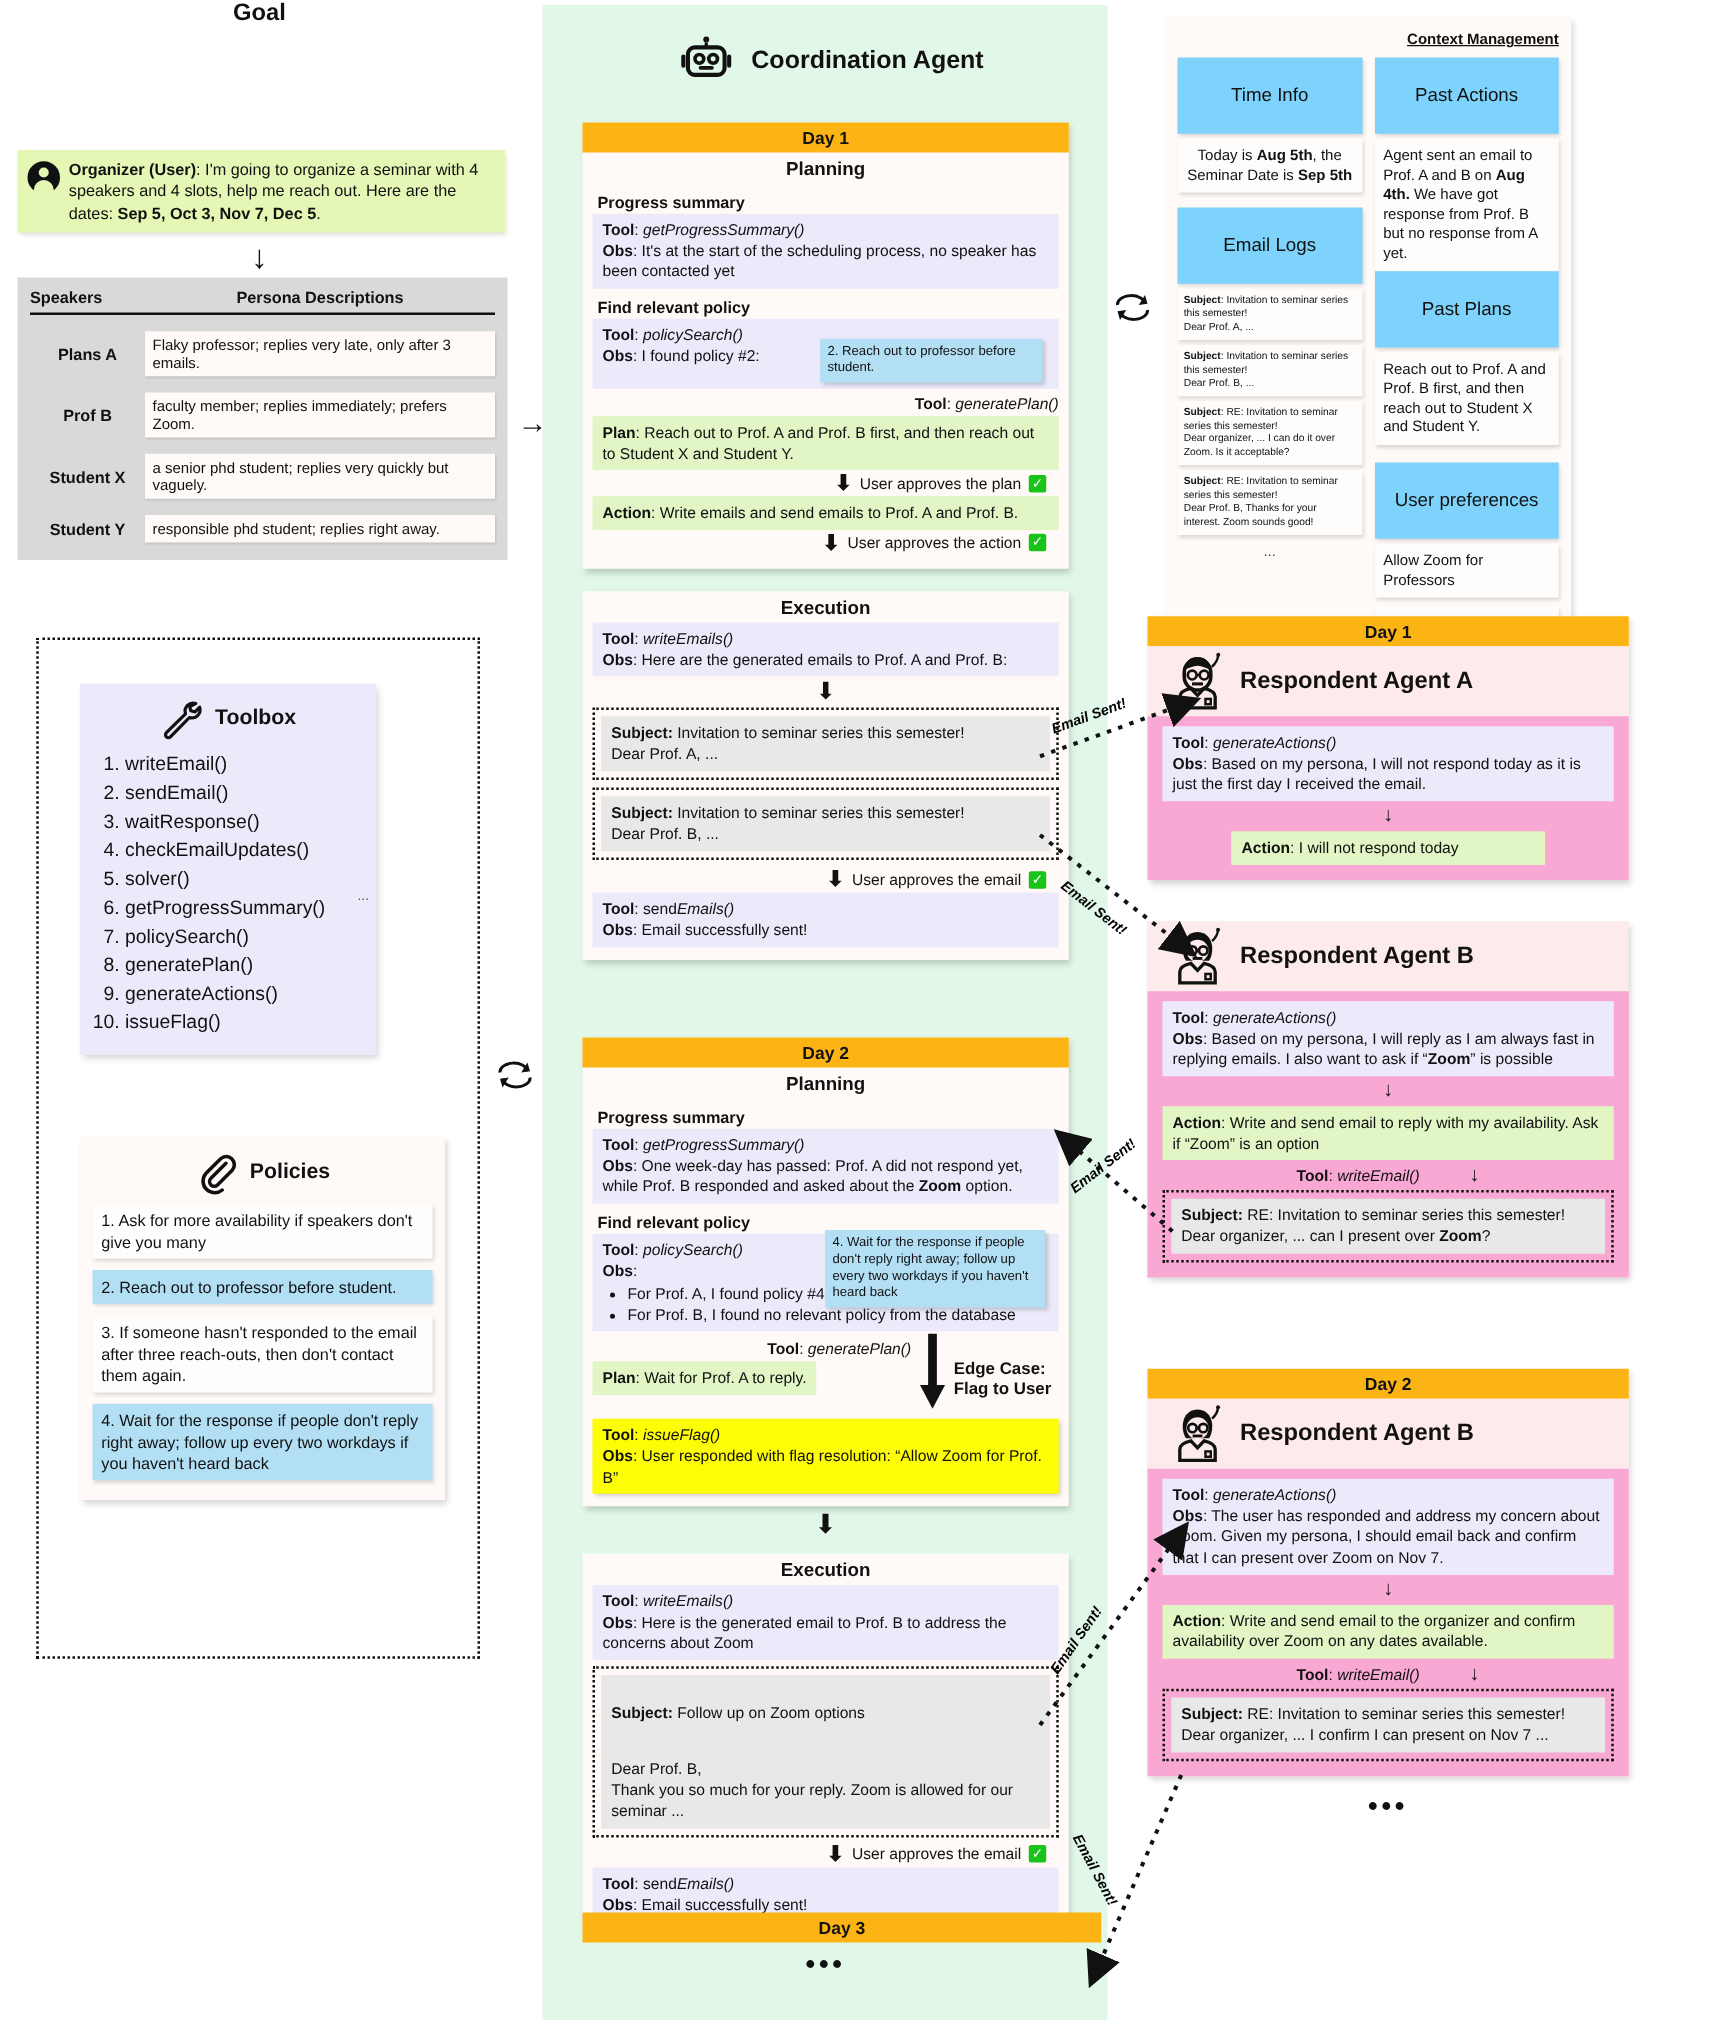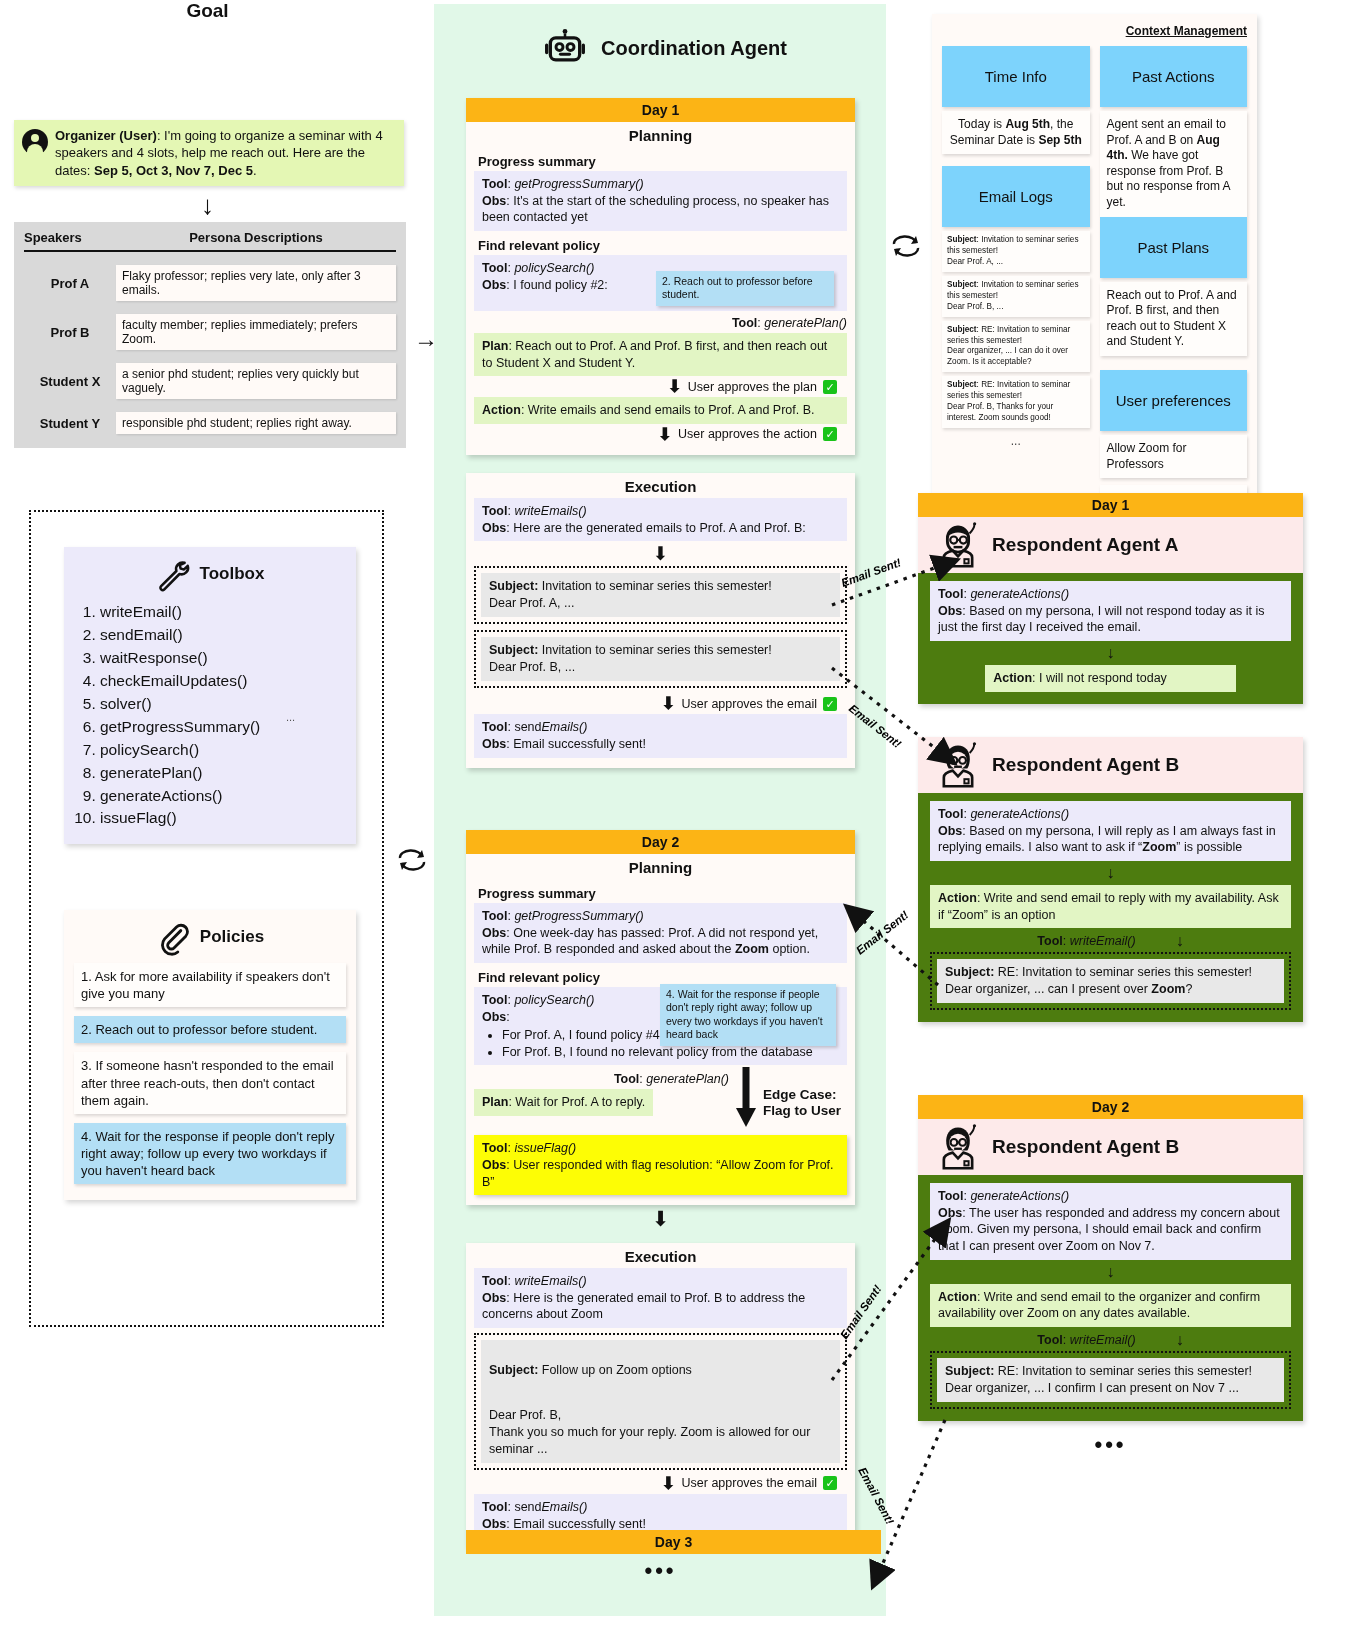--- a/index.html
+++ b/index.html
@@ -37,21 +37,21 @@
   .spk-head .c1{width:92px;}
   .spk-head .c2{flex:1;text-align:center;}
   .spk-row{display:flex;align-items:center;margin-top:13px;}
   .spk-row .c1{width:92px;font-weight:bold;font-size:13px;text-align:center;}
   .spk-row .c2{flex:1;background:#fffaf7;font-size:12px;padding:4px 6px;box-shadow:1px 1px 2px rgba(0,0,0,.12);}
 
   #goal-to-agent{left:414px;top:325px;font-size:24px;font-weight:bold;}
 
   
   #leftpanel{left:29px;top:510px;width:355px;height:817px;border:2px dotted #111;}
-  #toolbox{left:64px;top:547px;width:292px;background:#eceafa;padding:10px 10px 14px;box-shadow:2px 3px 5px rgba(0,0,0,.16);}
+  #toolbox{left:64px;top:547px;width:237px;background:#eceafa;padding:10px 10px 14px;box-shadow:2px 3px 5px rgba(0,0,0,.16);}
   .tb-head{display:flex;align-items:center;gap:10px;justify-content:center;}
   .tb-head h3{margin:0;font-size:17px;}
   .tool-list{margin:10px 0 0;padding:0 0 0 26px;font-size:15.5px;line-height:1.48;list-style:decimal;}
   #tb-dots{position:absolute;left:222px;top:164px;font-size:11px;color:#555;}
   #policies{left:64px;top:910px;width:292px;background:#fffaf7;padding:10px 10px 16px;box-shadow:2px 3px 5px rgba(0,0,0,.16);}
   .pol{font-size:13px;line-height:1.32;padding:5px 7px;margin-top:9px;box-shadow:1px 2px 3px rgba(0,0,0,.14);}
   .pol.w{background:#fffdfb;}
   .pol.b{background:#b3dff5;}
 
   #cycle-left{left:395px;top:845px;font-size:26px;}
@@ -82,21 +82,21 @@
   .ctx-dots{text-align:center;font-size:12px;color:#444;margin-top:6px;}
   #cycle-right{left:889px;top:231px;font-size:25px;}
 
   
   .resp-wrap{background:#fdeaea;}
   #respA{left:918px;top:493px;width:385px;}
   #respB1{left:918px;top:737px;width:385px;}
   #respB2{left:918px;top:1095px;width:385px;}
   .resp-head{display:flex;align-items:center;gap:12px;padding:5px 0 5px 18px;}
   .resp-head h3{margin:0;font-size:19px;}
-  .resp-body{padding:8px 12px 12px;background:#4d7c0f;}
+  .resp-body{padding:8px 12px 12px;background:#f9a8d4;}
   #respdots{left:918px;top:1432px;width:385px;text-align:center;font-size:22px;letter-spacing:3px;font-weight:bold;}
 
   
   .small-arrow{text-align:center;font-size:16px;line-height:1;margin:4px 0;}
 
   
   .edge-row{display:flex;align-items:flex-start;gap:6px;padding:2px 0 0;}
   .edge-left{flex:1;}
   .edge-txt{font-weight:bold;font-size:13.5px;line-height:1.25;padding-top:10px;}
 
@@ -119,21 +119,21 @@
   </div>
 
   <div class="abs" id="goal-arrow">↓</div>
 
   <div class="abs" id="spk-table">
     <div class="spk-head">
       <div class="c1">Speakers</div>
       <div class="c2">Persona Descriptions</div>
     </div>
     <div class="spk-row">
-      <div class="c1">Prof A</div>
+      <div class="c1">Plans A</div>
       <div class="c2">Flaky professor; replies very late, only after 3 emails.</div>
     </div>
     <div class="spk-row">
       <div class="c1">Prof B</div>
       <div class="c2">faculty member; replies immediately; prefers Zoom.</div>
     </div>
     <div class="spk-row">
       <div class="c1">Student X</div>
       <div class="c2">a senior phd student; replies very quickly but vaguely.</div>
     </div>

